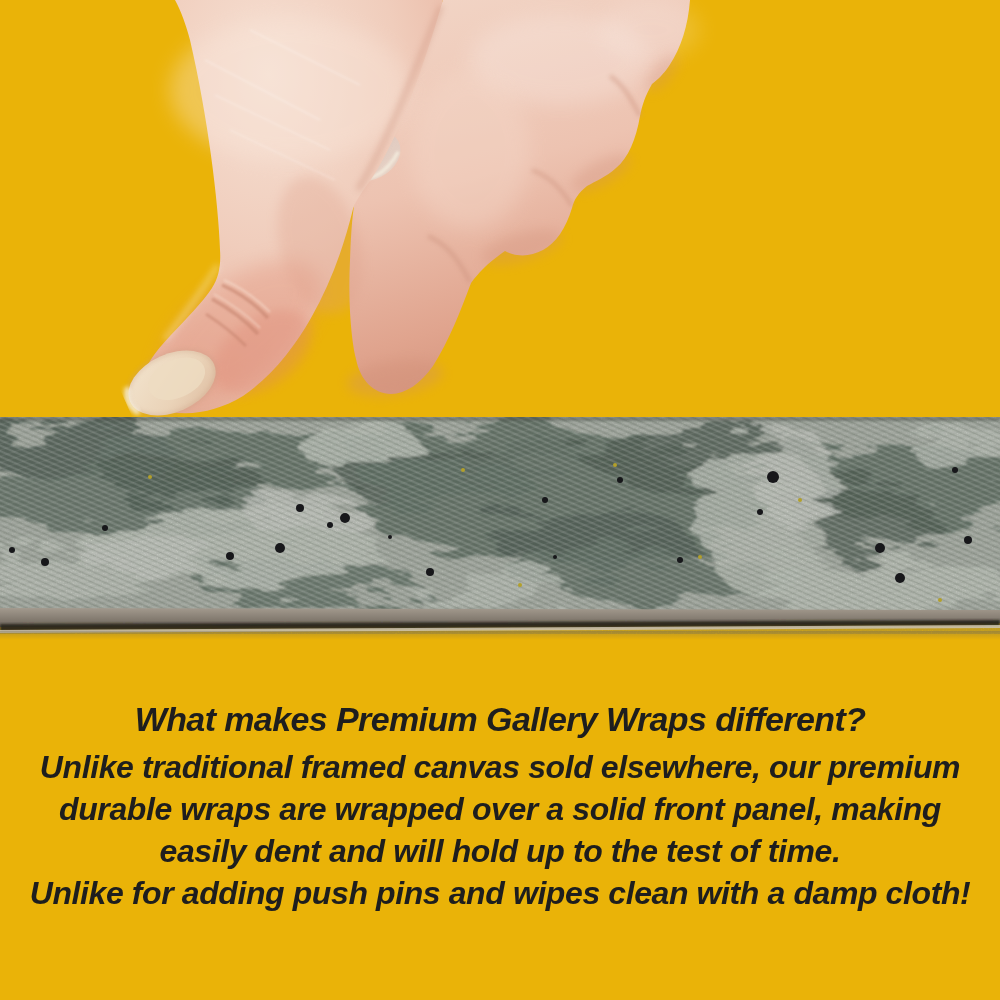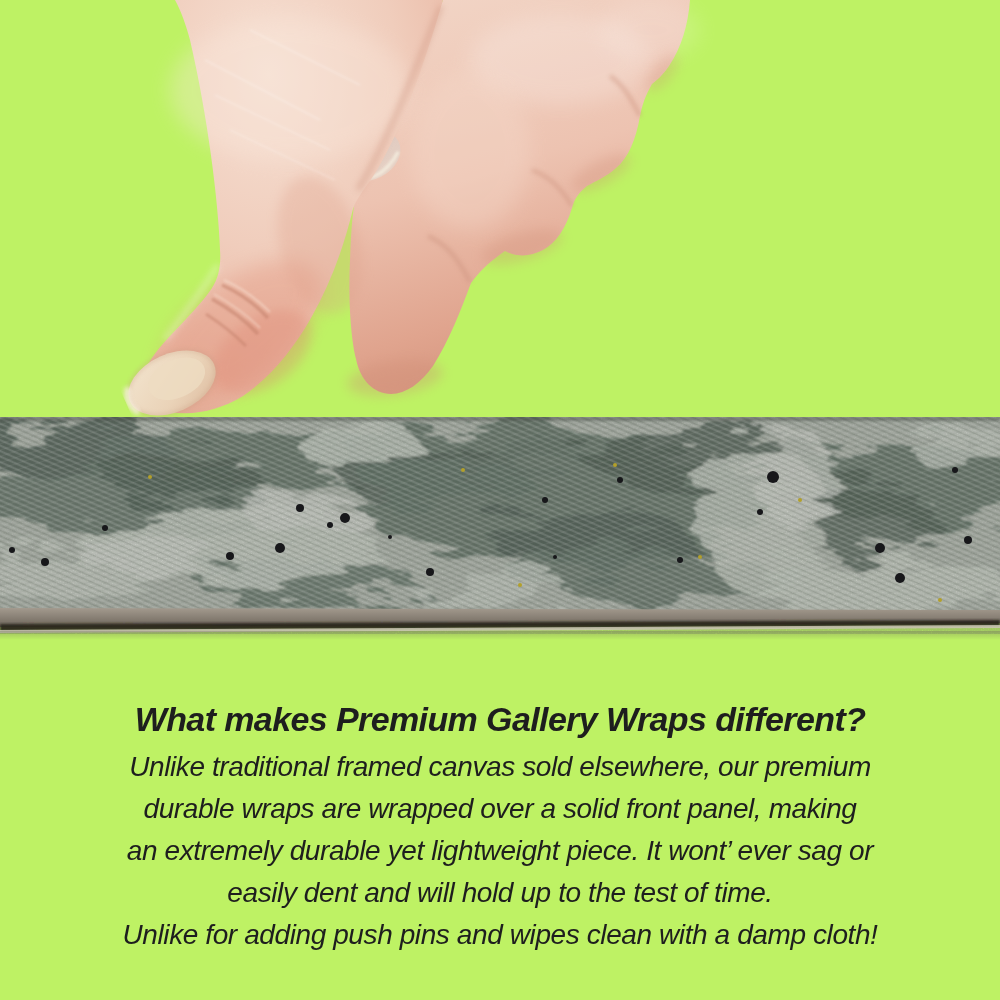--- a/index.html
+++ b/index.html
@@ -1,32 +1,32 @@
 <!DOCTYPE html>
 <html><head>
 <meta charset="utf-8">
 <style>
   html,body{margin:0;padding:0;background:#ffffff;}
   .stage{
-    position:relative;width:1000px;height:1000px;background:#bef264;
+    position:relative;width:1000px;height:1000px;background:#eab308;
     overflow:hidden;font-family:"Liberation Sans",sans-serif;
   }
   .hand-svg{position:absolute;left:0;top:0;width:1000px;height:420px;display:block;}
   .strip{position:absolute;left:0;top:417px;width:1000px;height:223px;}
   .strip svg{display:block;width:100%;height:100%;}
   .copy{
     position:absolute;left:0;top:699px;width:1000px;text-align:center;
     color:#1e1e1e;font-style:italic;
   }
   .headline{
     margin:0 0 9px 0;font-size:34px;font-weight:700;letter-spacing:-0.6px;
     line-height:40px;
   }
   .body-line{
-    margin:4px;font-size:28px;font-weight:400;letter-spacing:-0.4px;line-height:38px;
+    margin:4px;font-size:32px;font-weight:700;letter-spacing:-0.4px;line-height:38px;
   }
 </style>
 </head>
 <body>
 
 <div class="stage">
 
   <svg class="hand-svg" viewBox="0 0 1000 420" xmlns="http://www.w3.org/2000/svg" aria-label="Hand in a fist with thumb pressing down on the canvas edge">
     <defs>
       <radialGradient id="palmG" cx="0.42" cy="0.18" r="0.95">
@@ -248,18 +248,17 @@
         <path d="M0,213 L1000,208 L1000,211 L0,216 Z" fill="#cfc8bb" opacity="0.8"></path>
         <rect x="0" y="214" width="1000" height="9" fill="url(#shadG)"></rect>
       </g>
     </svg>
   </div>
 
   <div class="copy">
     <h2 class="headline">What makes Premium Gallery Wraps different?</h2>
     <p class="body-line">Unlike traditional framed canvas sold elsewhere, our premium</p>
     <p class="body-line">durable wraps are wrapped over a solid front panel, making</p>
-    <p class="body-line">an extremely durable yet lightweight piece. It wont’ ever sag or</p>
     <p class="body-line">easily dent and will hold up to the test of time.</p>
     <p class="body-line">Unlike for adding push pins and wipes clean with a damp cloth!</p>
   </div>
 
 </div>
 
 </body></html>

